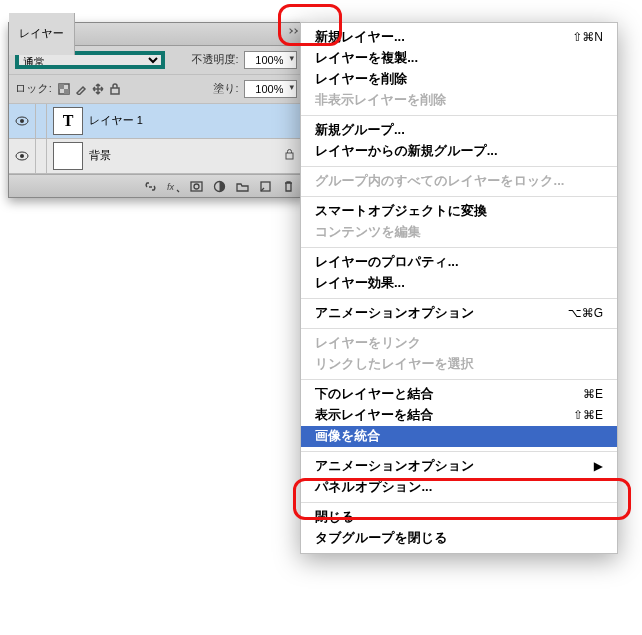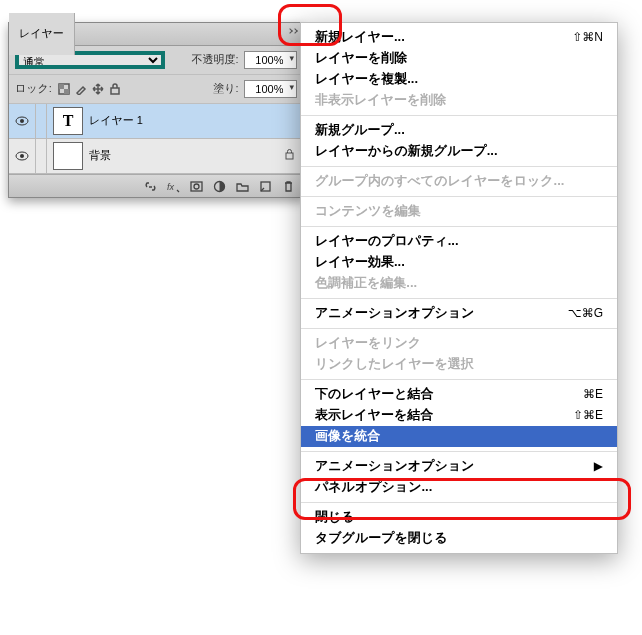--- a/index.html
+++ b/index.html
@@ -140,52 +140,52 @@
       </svg>
   </div>
 </div>
 
 <div class="menu" id="menu-host">
     <div class="mi">
       <span>新規レイヤー...</span>
       <span class="sc">⇧⌘N</span>
     </div>
     <div class="mi">
+      <span>レイヤーを複製...</span>
+    </div>
+    <div class="mi">
       <span>レイヤーを削除</span>
     </div>
-    <div class="mi">
-      <span>レイヤーを複製...</span>
-    </div>
     <div class="mi disabled">
       <span>非表示レイヤーを削除</span>
     </div>
     <div class="sep"></div>
     <div class="mi">
       <span>新規グループ...</span>
     </div>
     <div class="mi">
       <span>レイヤーからの新規グループ...</span>
     </div>
     <div class="sep"></div>
     <div class="mi disabled">
       <span>グループ内のすべてのレイヤーをロック...</span>
     </div>
     <div class="sep"></div>
+    <div class="mi">
+      <span>スマートオブジェクトに変換</span>
+    </div>
     <div class="mi disabled">
       <span>コンテンツを編集</span>
     </div>
     <div class="sep"></div>
     <div class="mi">
       <span>レイヤーのプロパティ...</span>
     </div>
     <div class="mi">
       <span>レイヤー効果...</span>
-    </div>
-    <div class="mi disabled">
-      <span>色調補正を編集...</span>
     </div>
     <div class="sep"></div>
     <div class="mi">
       <span>アニメーションオプション</span>
       <span class="sc">⌥⌘G</span>
     </div>
     <div class="sep"></div>
     <div class="mi disabled">
       <span>レイヤーをリンク</span>
     </div>

